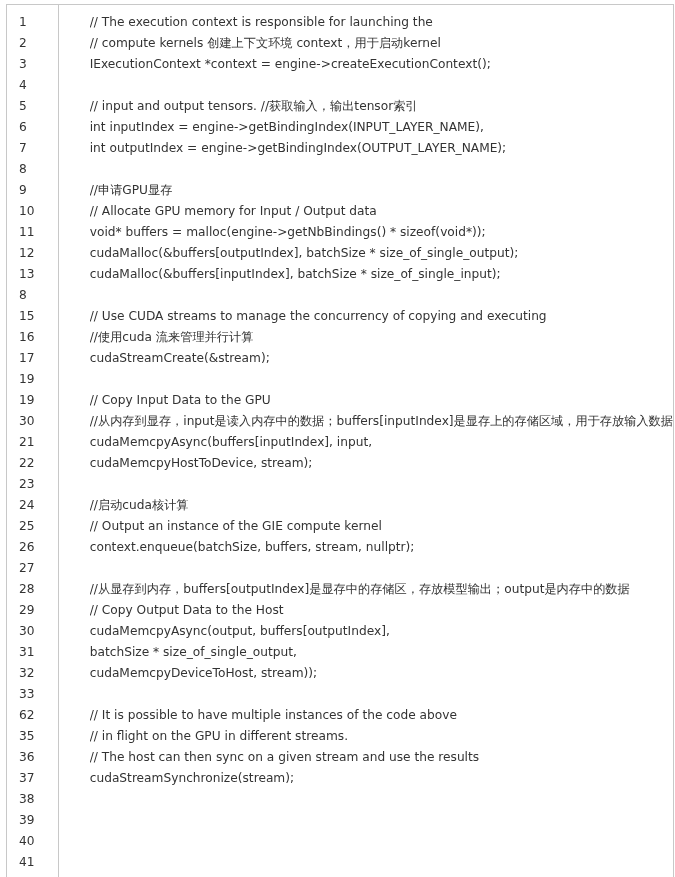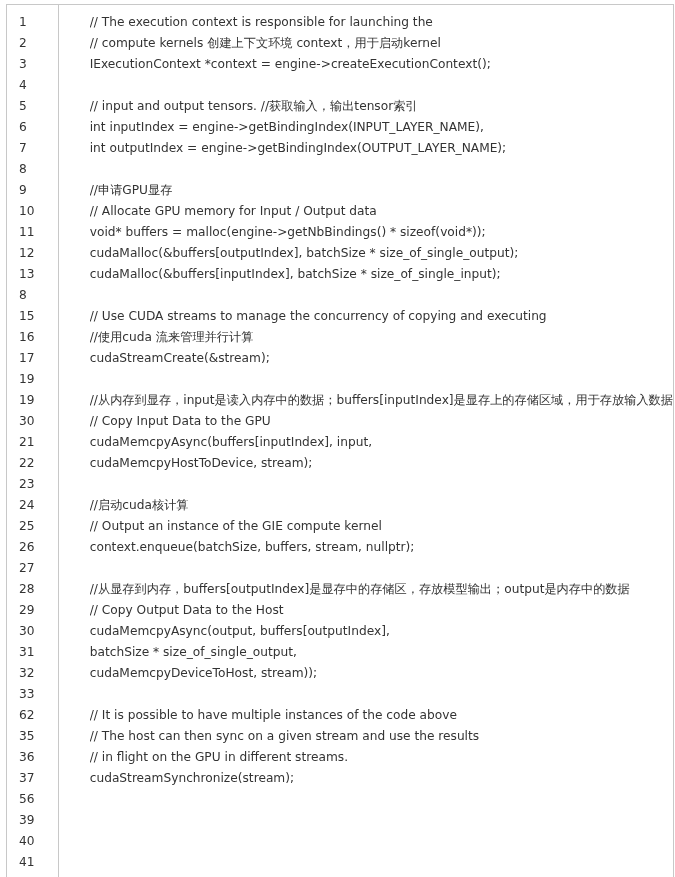--- a/index.html
+++ b/index.html
@@ -86,21 +86,21 @@
       <div class="ln">28</div>
       <div class="ln">29</div>
       <div class="ln">30</div>
       <div class="ln">31</div>
       <div class="ln">32</div>
       <div class="ln">33</div>
       <div class="ln">62</div>
       <div class="ln">35</div>
       <div class="ln">36</div>
       <div class="ln">37</div>
-      <div class="ln">56</div>
+      <div class="ln">38</div>
       <div class="ln">39</div>
       <div class="ln">40</div>
       <div class="ln">41</div>
     </div>
   <div class="code" id="code">
       <div class="cl">// The execution context is responsible for launching the</div>
       <div class="cl">// compute kernels 创建上下文环境 context，用于启动kernel</div>
       <div class="cl">IExecutionContext *context = engine-&gt;createExecutionContext();</div>
       <div class="cl"></div>
       <div class="cl">// input and output tensors. //获取输入，输出tensor索引</div>
@@ -110,33 +110,33 @@
       <div class="cl">//申请GPU显存</div>
       <div class="cl">// Allocate GPU memory for Input / Output data</div>
       <div class="cl">void* buffers = malloc(engine-&gt;getNbBindings() * sizeof(void*));</div>
       <div class="cl">cudaMalloc(&amp;buffers[outputIndex], batchSize * size_of_single_output);</div>
       <div class="cl">cudaMalloc(&amp;buffers[inputIndex], batchSize * size_of_single_input);</div>
       <div class="cl"></div>
       <div class="cl">// Use CUDA streams to manage the concurrency of copying and executing</div>
       <div class="cl">//使用cuda 流来管理并行计算</div>
       <div class="cl">cudaStreamCreate(&amp;stream);</div>
       <div class="cl"></div>
+      <div class="cl">// Copy Input Data to the GPU</div>
       <div class="cl">//从内存到显存，input是读入内存中的数据；buffers[inputIndex]是显存上的存储区域，用于存放输入数据</div>
-      <div class="cl">// Copy Input Data to the GPU</div>
       <div class="cl">cudaMemcpyAsync(buffers[inputIndex], input,</div>
       <div class="cl">cudaMemcpyHostToDevice, stream);</div>
       <div class="cl"></div>
       <div class="cl">//启动cuda核计算</div>
       <div class="cl">// Output an instance of the GIE compute kernel</div>
       <div class="cl">context.enqueue(batchSize, buffers, stream, nullptr);</div>
       <div class="cl"></div>
       <div class="cl">//从显存到内存，buffers[outputIndex]是显存中的存储区，存放模型输出；output是内存中的数据</div>
       <div class="cl">// Copy Output Data to the Host</div>
       <div class="cl">cudaMemcpyAsync(output, buffers[outputIndex],</div>
       <div class="cl">batchSize * size_of_single_output,</div>
       <div class="cl">cudaMemcpyDeviceToHost, stream));</div>
       <div class="cl"></div>
       <div class="cl">// It is possible to have multiple instances of the code above</div>
+      <div class="cl">// in flight on the GPU in different streams.</div>
       <div class="cl">// The host can then sync on a given stream and use the results</div>
-      <div class="cl">// in flight on the GPU in different streams.</div>
       <div class="cl">cudaStreamSynchronize(stream);</div>
     </div>
 </div>
 
 </body></html>

